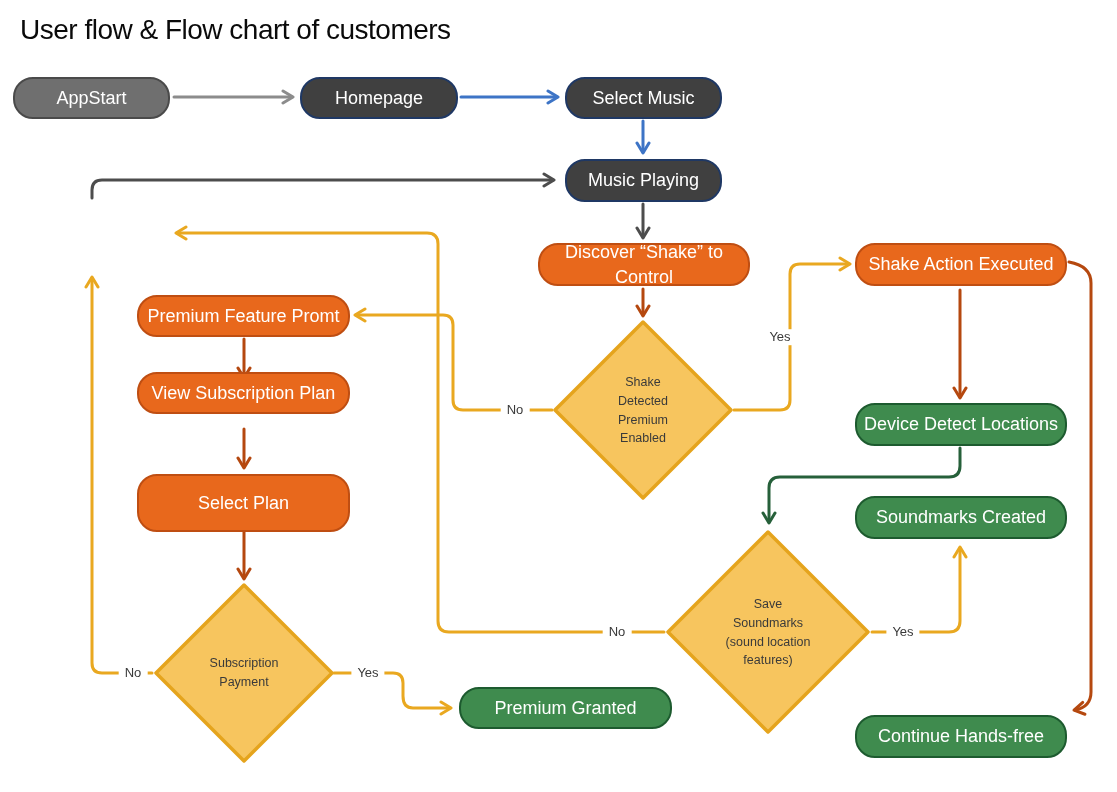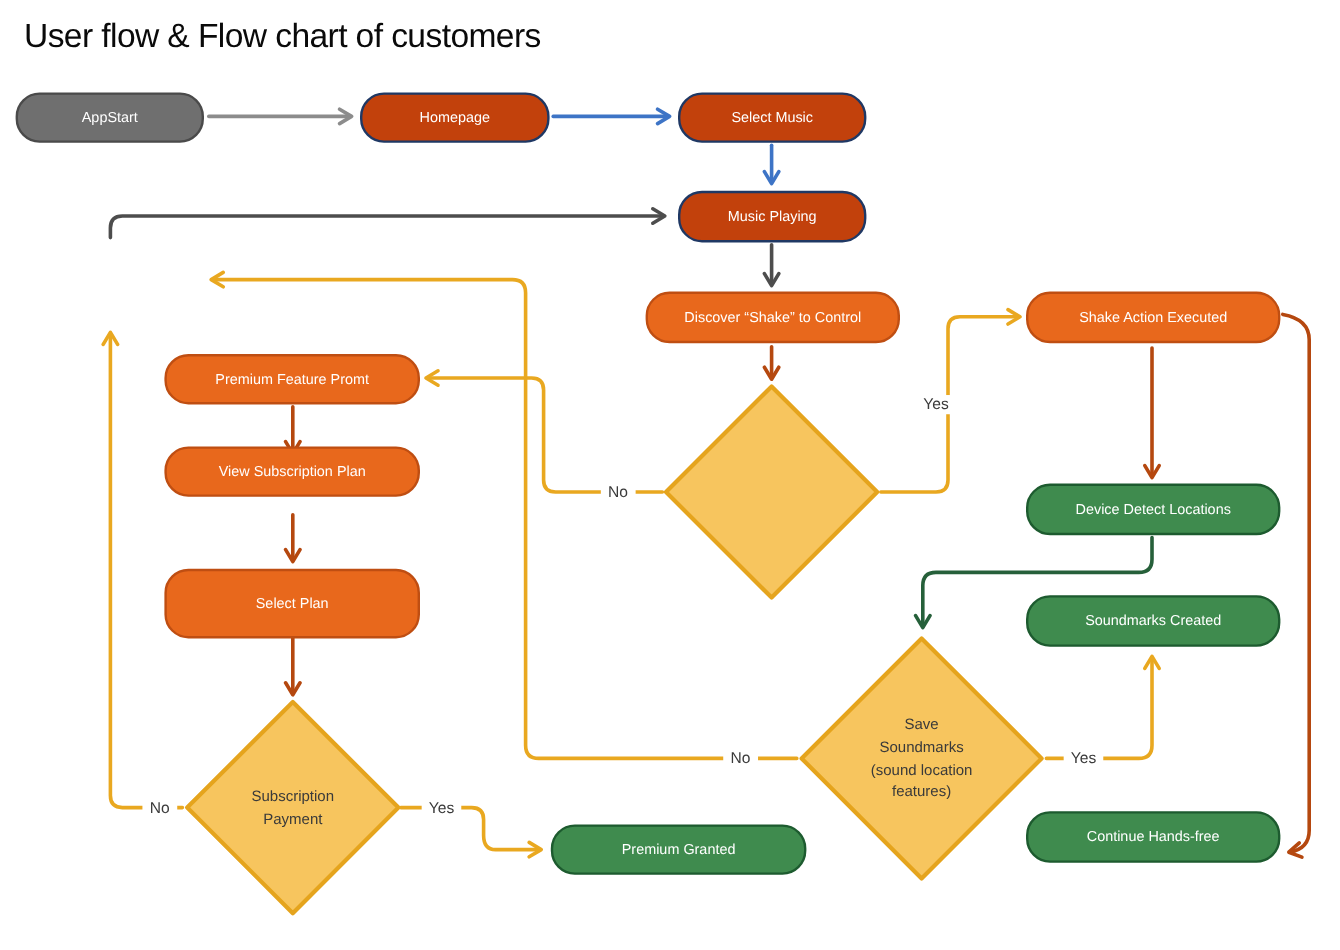--- a/index.html
+++ b/index.html
@@ -1,23 +1,23 @@
 <!DOCTYPE html>
 <html><head>
 <meta charset="utf-8">
 <style>
   html,body{margin:0;padding:0;background:#ffffff;}
   body{font-family:"Liberation Sans",sans-serif;}
   .canvas{position:relative;width:1117px;height:792px;background:#fff;overflow:hidden;}
   .page-title{position:absolute;left:20px;top:14px;font-size:28px;font-weight:400;color:#0a0a0a;letter-spacing:-0.5px;}
   svg.wires{position:absolute;left:0;top:0;width:1117px;height:792px;}
   .node{position:absolute;display:flex;align-items:center;justify-content:center;text-align:center;
-        border-radius:20px;font-size:12px;color:#ffffff;box-sizing:border-box;line-height:1.35;}
+        border-radius:20px;font-size:18px;color:#ffffff;box-sizing:border-box;line-height:1.35;}
   .node.gray{background:#6f6f6f;border:2.5px solid #4a4a4a;}
-  .node.blue{background:#c2410c;border:2.5px solid #1f3864;}
+  .node.blue{background:#404040;border:2.5px solid #1f3864;}
   .node.orange{background:#e8681c;border:2.5px solid #bf4e12;}
   .node.green{background:#3f8b4e;border:2.5px solid #1d5b2f;}
   .node .lbl{pointer-events:none;}
   .return .lbl{width:126px;}
   .dtext{position:absolute;display:flex;align-items:center;justify-content:center;text-align:center;
          font-size:12.5px;color:#3a3a3a;line-height:1.5;transform:translate(-50%,-50%);pointer-events:none;}
   .elabel{position:absolute;transform:translate(-50%,-50%);font-size:13px;color:#3a3a3a;
           background:#ffffff;padding:0 6px;line-height:1.2;}
 </style>
 </head>
@@ -102,24 +102,25 @@
   </div>
   <div class="node green" style="left:855px;top:403px;width:212px;height:43px;">
     <span class="lbl">Device Detect Locations</span>
   </div>
   <div class="node green" style="left:855px;top:496px;width:212px;height:43px;">
     <span class="lbl">Soundmarks Created</span>
   </div>
   <div class="node green" style="left:459px;top:687px;width:213px;height:42px;">
     <span class="lbl">Premium Granted</span>
   </div>
-  <div class="node green" style="left:855px;top:676px;width:212px;height:43px;">
+  <div class="node green" style="left:855px;top:715px;width:212px;height:43px;">
     <span class="lbl">Continue Hands-free</span>
   </div>
 
+  <div class="dtext" style="left:643px;top:410px;width:68px;">Shake Detected Premium Enabled</div>
   <div class="dtext" style="left:244px;top:673px;width:94px;">Subscription Payment</div>
   <div class="dtext" style="left:768px;top:632px;width:102px;">Save Soundmarks (sound location features)</div>
 
   <span class="elabel" style="left:515px;top:410px;">No</span>
   <span class="elabel" style="left:780px;top:337px;">Yes</span>
   <span class="elabel" style="left:133px;top:673px;">No</span>
   <span class="elabel" style="left:368px;top:673px;">Yes</span>
   <span class="elabel" style="left:617px;top:632px;">No</span>
   <span class="elabel" style="left:903px;top:632px;">Yes</span>
 

